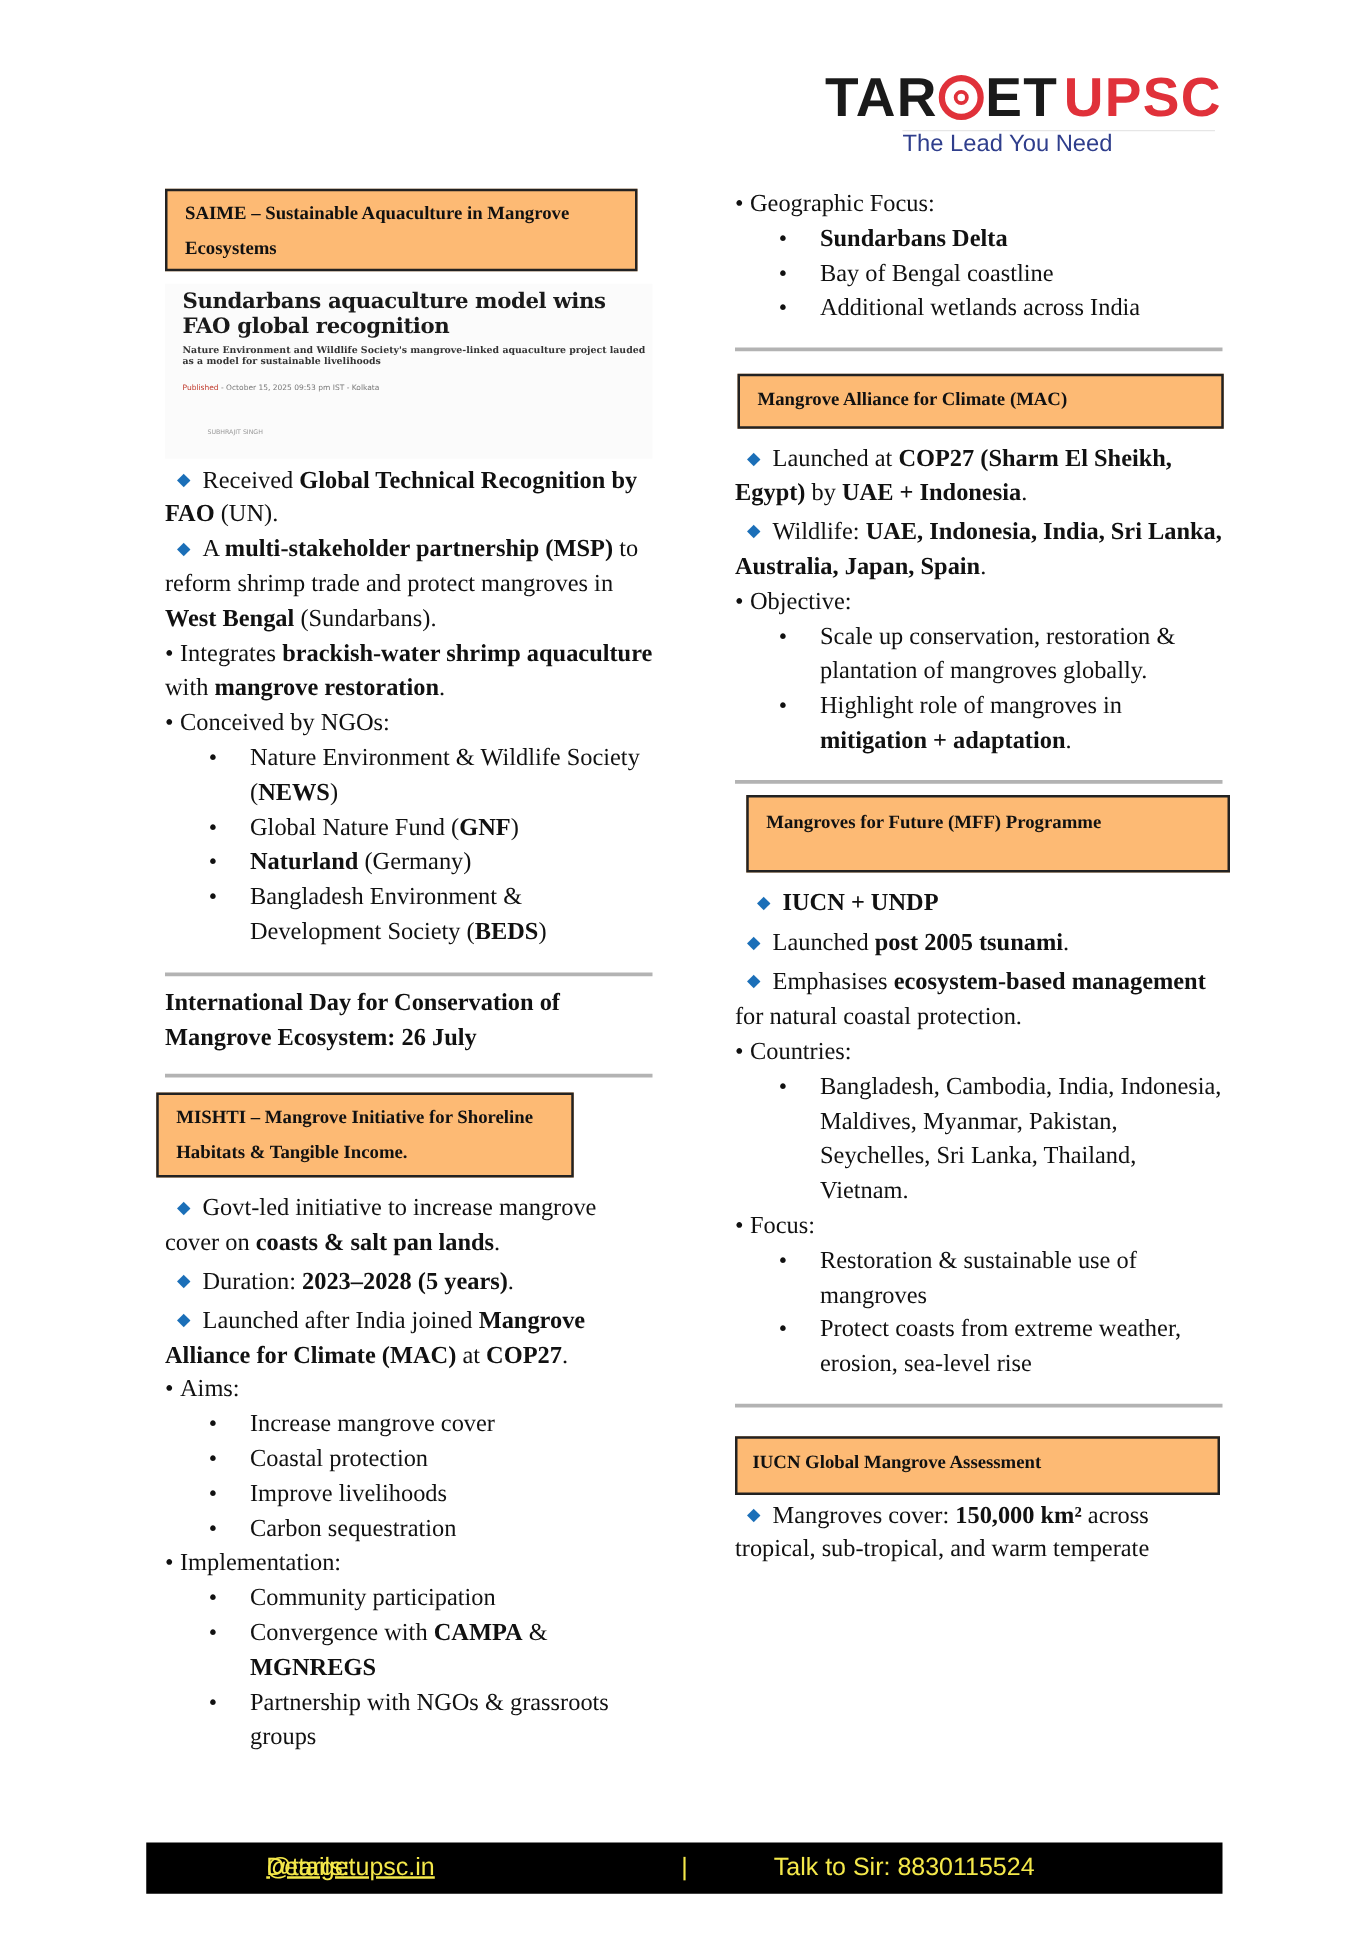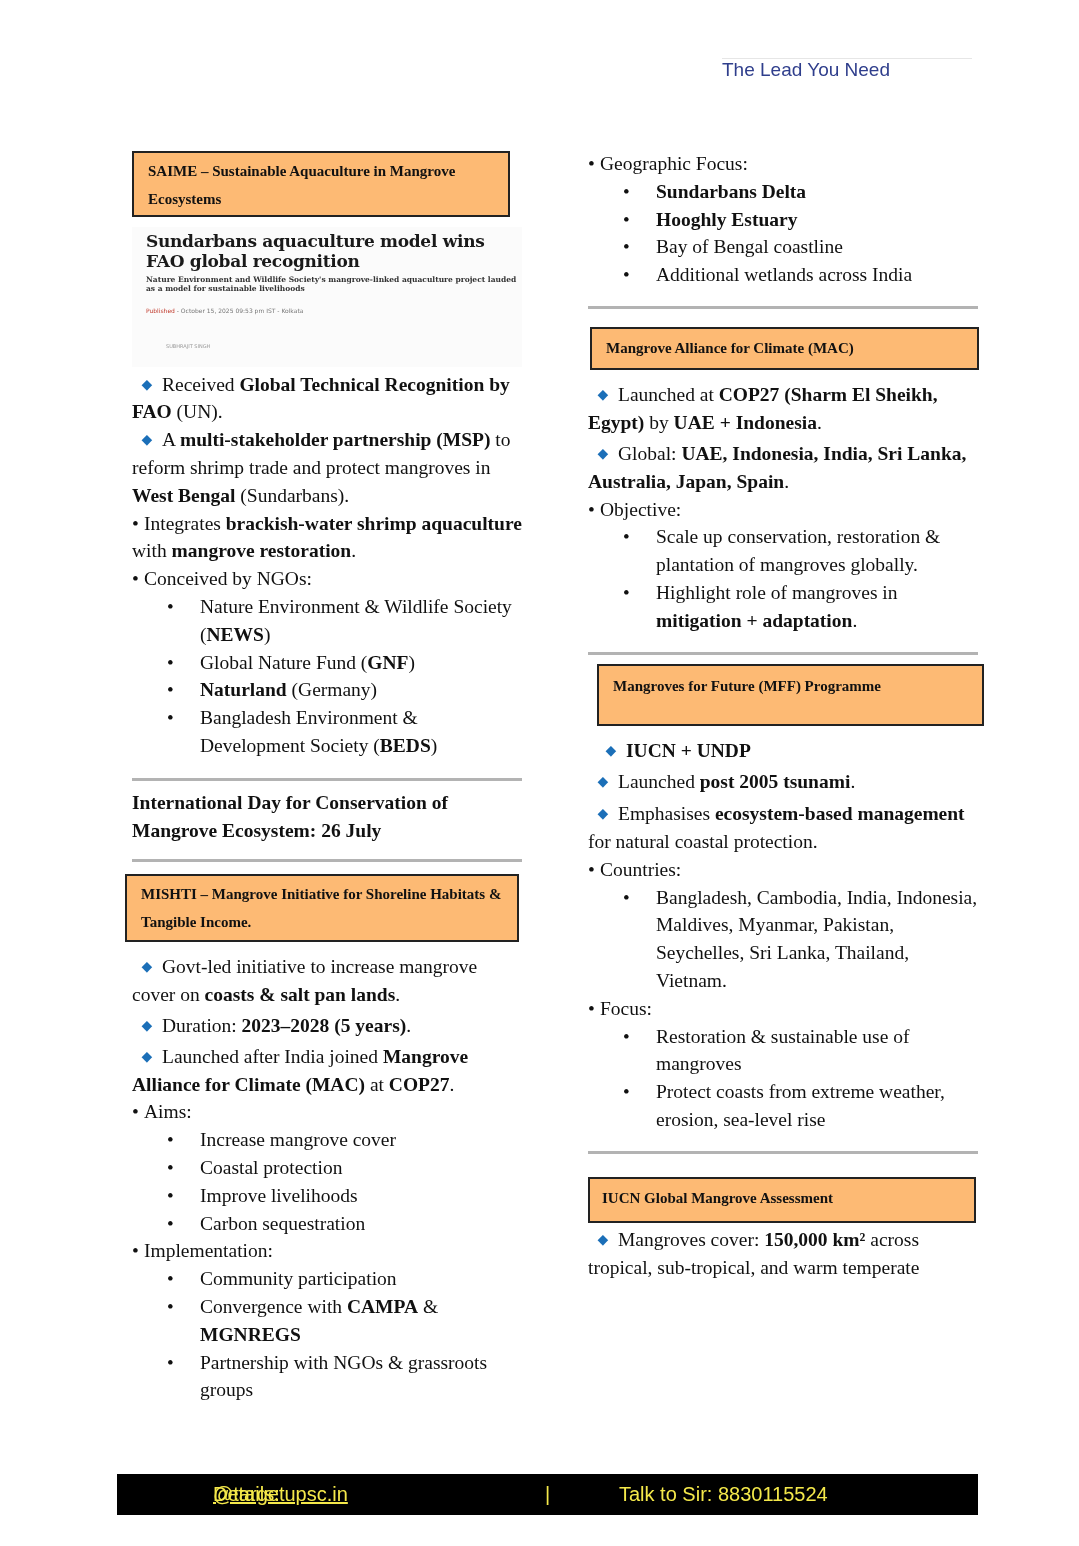--- a/index.html
+++ b/index.html
@@ -41,20 +41,23 @@
   .footer { position: absolute; left: 117px; top: 1474px; width: 861px; height: 41px; background: #000;
             font-family: "Liberation Sans", "DejaVu Sans", sans-serif; color: #f4e84a; font-size: 20px;
             line-height: 41px; }
   .footer span { position: absolute; top: 0; }
   .footer .link { text-decoration: underline; }
 </style>
 </head>
 <body>
 
 <div class="logo">
+  <div class="logo-main">
+    <span class="logo-black">TAR</span><span class="logo-target"></span><span class="logo-black">ET</span> <span class="logo-red">UPSC</span>
+  </div>
   <div class="logo-tag">The Lead You Need</div>
 </div>
 
 <div class="col col-left">
   <div class="hbox" style="width:378px;margin-top:1px;">
     <span>SAIME – Sustainable Aquaculture in Mangrove Ecosystems</span>
   </div>
 
   <div class="news" style="margin-top:10px;">
     <div class="news-h">Sundarbans aquaculture model wins FAO global recognition</div>
@@ -71,21 +74,21 @@
     <li><span>Nature Environment &amp; Wildlife Society (</span><b>NEWS</b><span>)</span></li>
     <li><span>Global Nature Fund (</span><b>GNF</b><span>)</span></li>
     <li><b>Naturland</b><span> (Germany)</span></li>
     <li><span>Bangladesh Environment &amp; Development Society (</span><b>BEDS</b><span>)</span></li>
   </ul>
 
   <div class="rule" style="margin-top:18px;width:390px;"></div>
   <p class="p" style="margin-top:8px;font-weight:bold;">International Day for Conservation of Mangrove Ecosystem: 26 July</p>
   <div class="rule" style="margin-top:15px;width:390px;"></div>
 
-  <div class="hbox" style="width:394px;margin-top:12px;margin-left:-7px;padding-bottom:4px;">
+  <div class="hbox" style="width:334px;margin-top:12px;margin-left:-7px;padding-bottom:4px;">
     <span>MISHTI – Mangrove Initiative for Shoreline Habitats &amp; Tangible Income.</span>
   </div>
 
   <p class="p" style="margin-top:11px;"><span class="dia">◆</span><span>Govt-led initiative to increase mangrove cover on </span><b>coasts &amp; salt pan lands</b><span>.</span></p>
   <p class="p" style="margin-top:3px;"><span class="dia">◆</span><span>Duration: </span><b>2023–2028 (5 years)</b><span>.</span></p>
   <p class="p" style="margin-top:3px;"><span class="dia">◆</span><span>Launched after India joined </span><b>Mangrove Alliance for Climate (MAC)</b><span> at </span><b>COP27</b><span>.</span></p>
   <p class="p"><span class="dot">•</span><span>Aims:</span></p>
   <ul class="sub">
     <li>Increase mangrove cover</li>
     <li>Coastal protection</li>
@@ -97,31 +100,30 @@
     <li>Community participation</li>
     <li><span>Convergence with </span><b>CAMPA</b><span> &amp; </span><b>MGNREGS</b></li>
     <li>Partnership with NGOs &amp; grassroots groups</li>
   </ul>
 </div>
 
 <div class="col col-right">
   <p class="p"><span class="dot">•</span><span>Geographic Focus:</span></p>
   <ul class="sub">
     <li><b>Sundarbans Delta</b></li>
-    <li><b>Hooghly Estuary</b></li>
     <li>Bay of Bengal coastline</li>
     <li>Additional wetlands across India</li>
   </ul>
   <div class="rule" style="margin-top:17px;width:390px;"></div>
 
   <div class="hbox" style="width:389px;margin-top:18px;margin-left:2px;padding:6px 12px 6px 14px;">
     <span>Mangrove Alliance for Climate (MAC)</span>
   </div>
   <p class="p" style="margin-top:11px;"><span class="dia">◆</span><span>Launched at </span><b>COP27 (Sharm El Sheikh, Egypt)</b><span> by </span><b>UAE + Indonesia</b><span>.</span></p>
-  <p class="p" style="margin-top:3px;"><span class="dia">◆</span><span>Global: </span><b>UAE, Indonesia, India, Sri Lanka, Australia, Japan, Spain</b><span>.</span></p>
+  <p class="p" style="margin-top:3px;"><span class="dia">◆</span><span>Wildlife: </span><b>UAE, Indonesia, India, Sri Lanka, Australia, Japan, Spain</b><span>.</span></p>
   <p class="p"><span class="dot">•</span><span>Objective:</span></p>
   <ul class="sub">
     <li>Scale up conservation, restoration &amp; plantation of mangroves globally.</li>
     <li><span>Highlight role of mangroves in </span><b>mitigation + adaptation</b><span>.</span></li>
   </ul>
   <div class="rule" style="margin-top:17px;width:390px;"></div>
 
   <div class="hbox" style="width:387px;height:62px;overflow:hidden;margin-top:9px;margin-left:9px;padding:7px 12px 0 14px;">
     <span>Mangroves for Future (MFF) Programme</span>
   </div>

